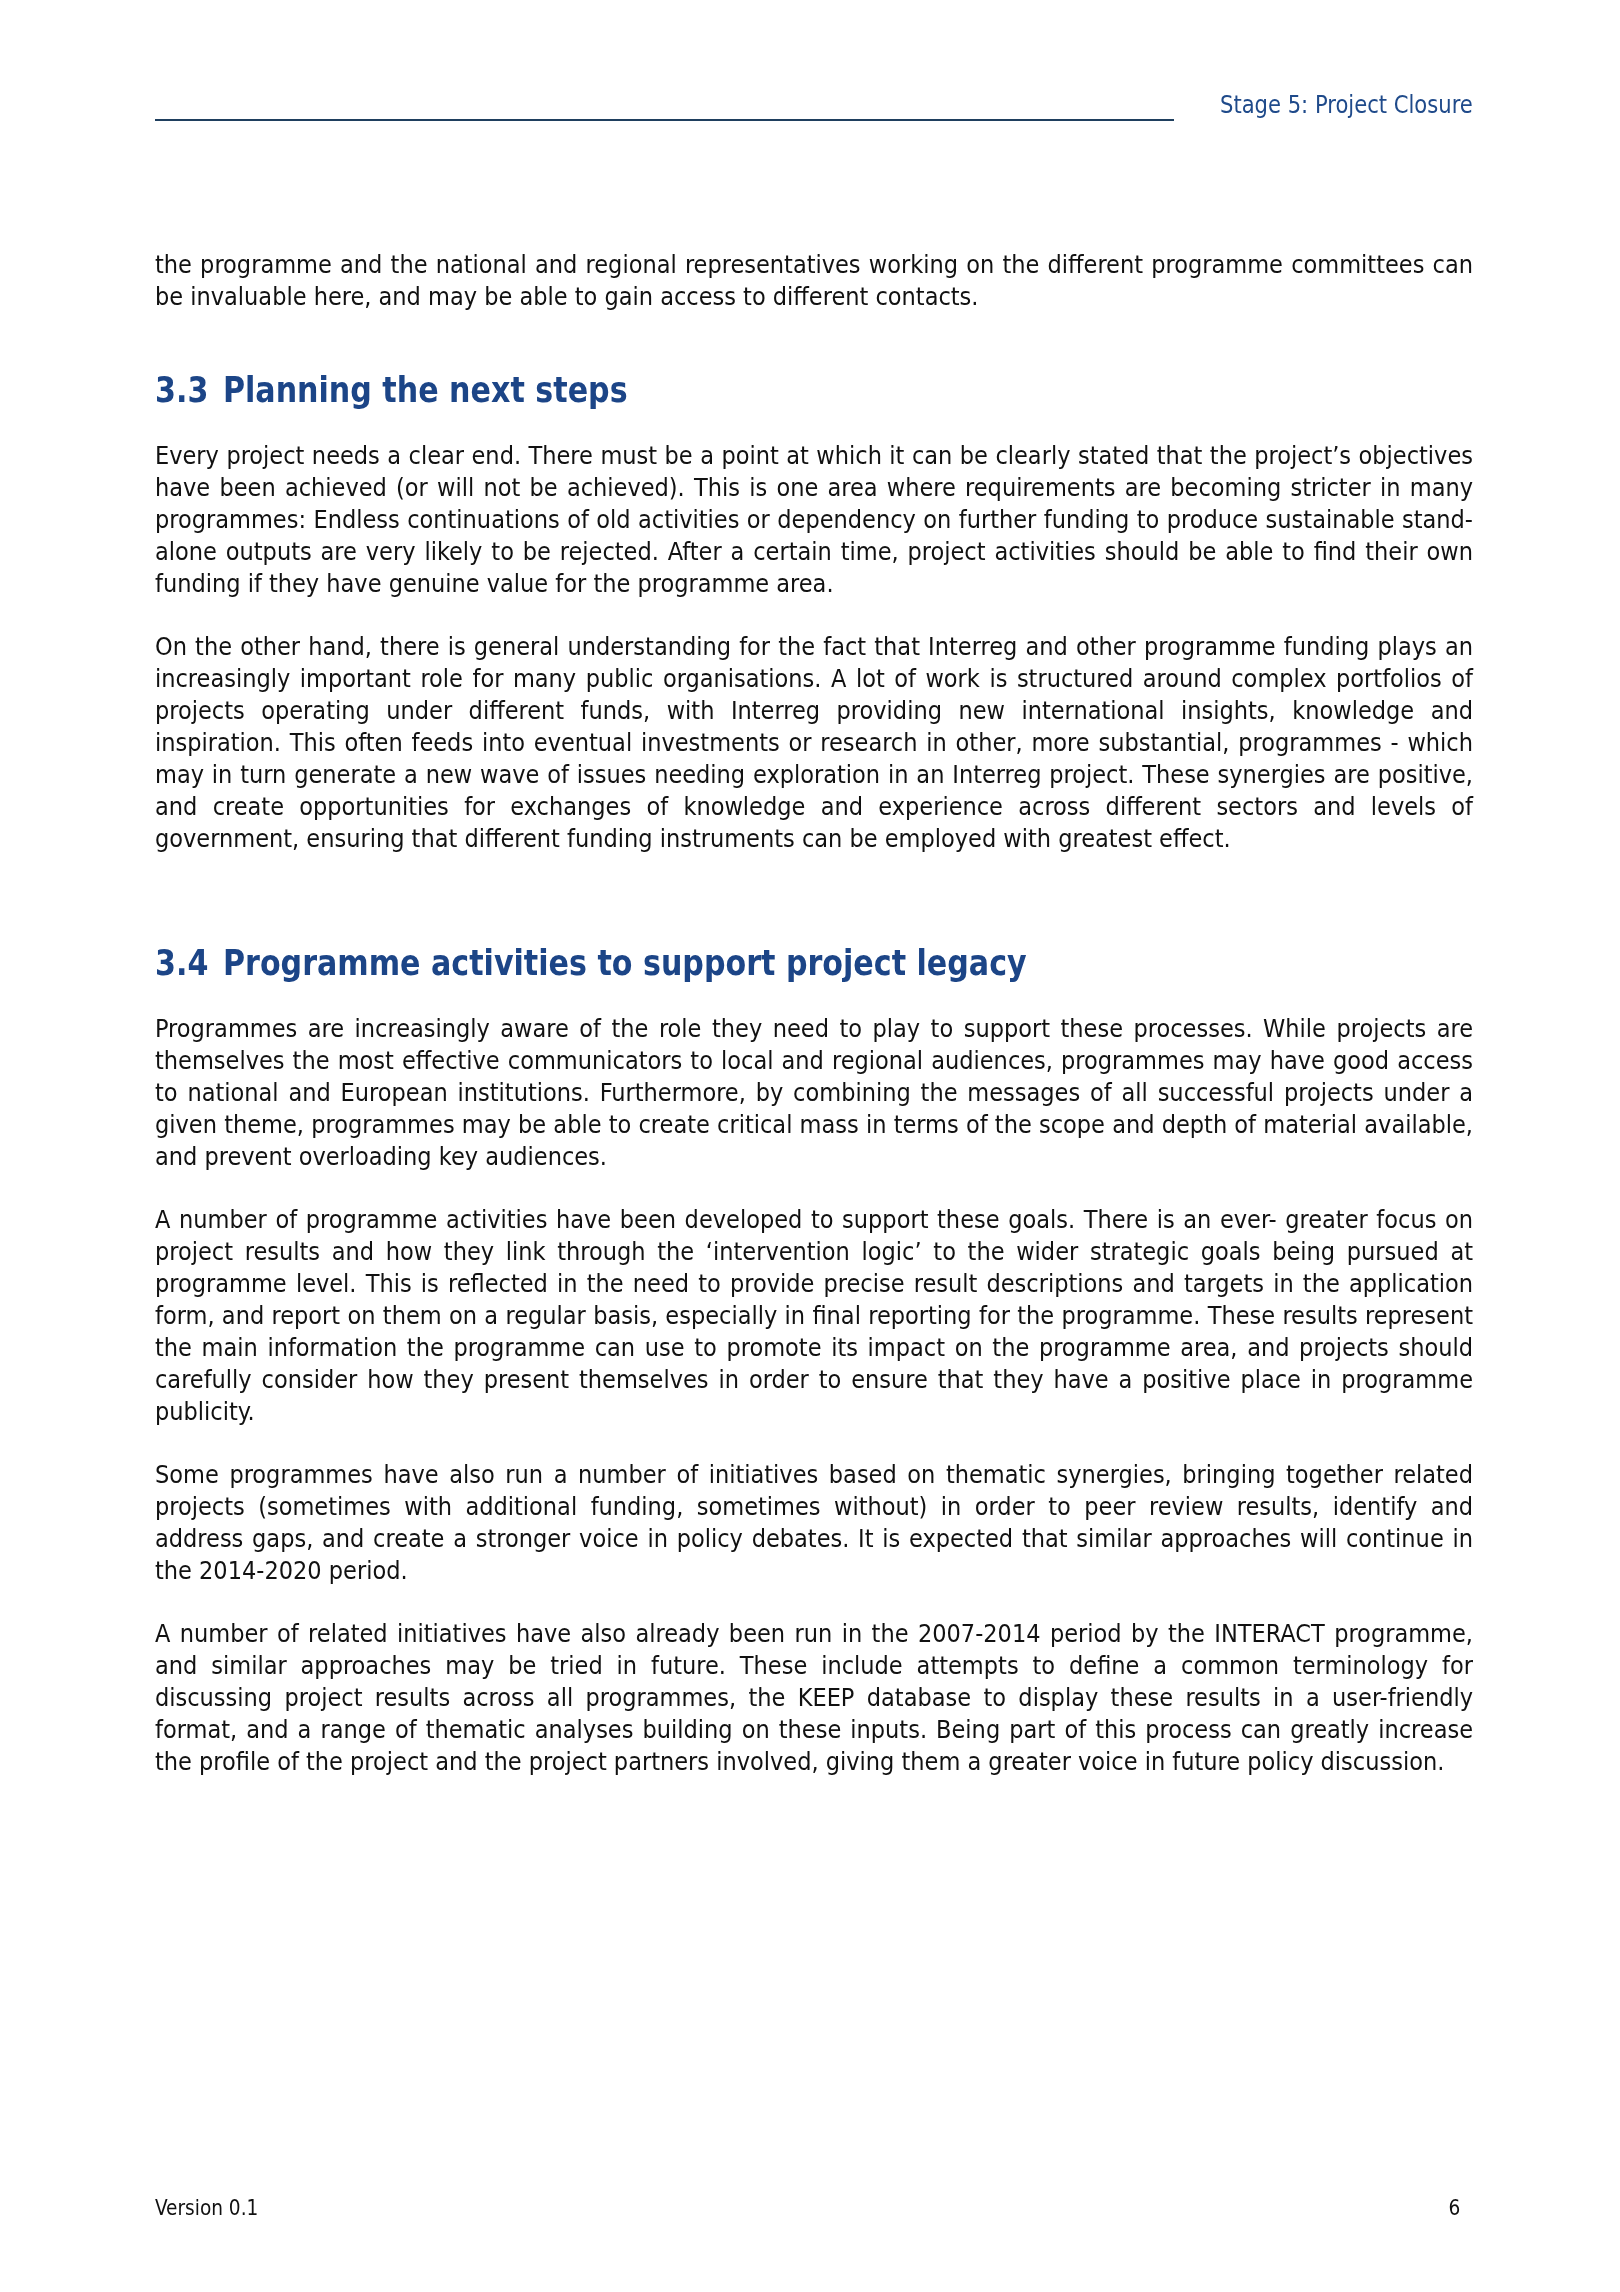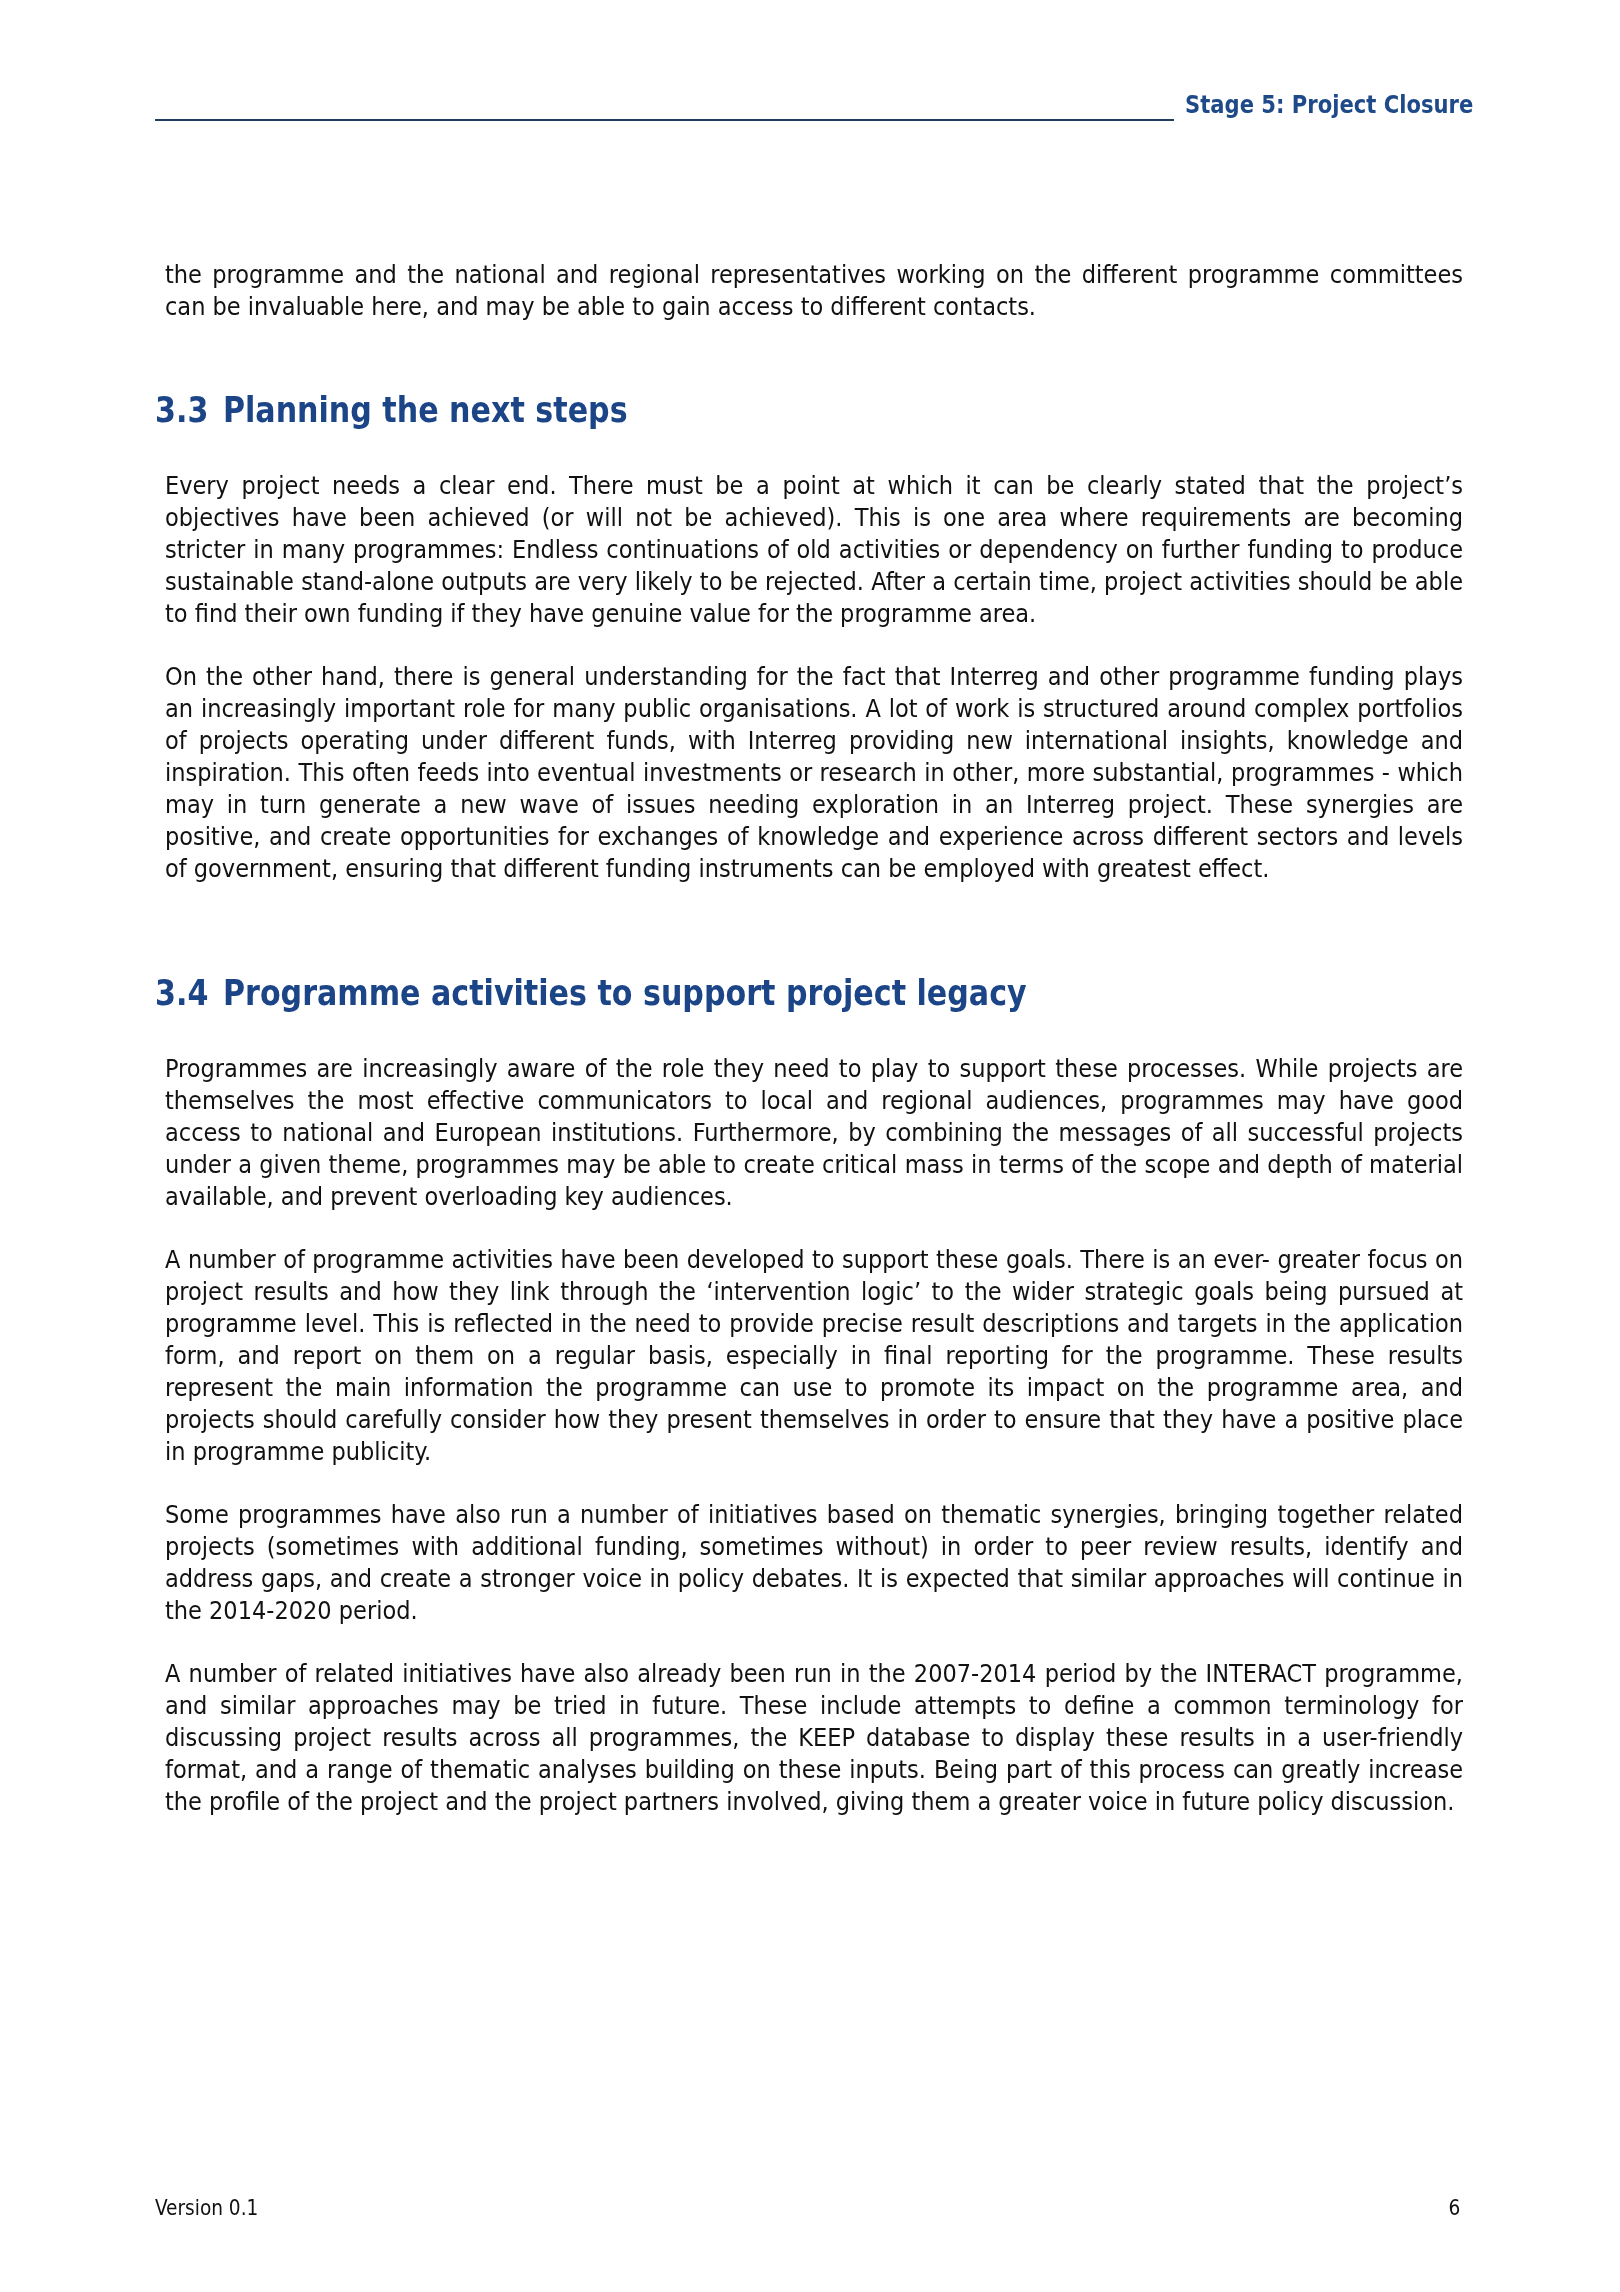--- a/index.html
+++ b/index.html
@@ -14,21 +14,20 @@
       overflow: hidden;
       font-family: "DejaVu Sans Condensed", "DejaVu Sans", sans-serif;
       color: #111111;
     }
     .header {
       position: absolute;
       left: 155px;
       top: 88px;
       width: 1318px;
       height: 33px;
-      font-weight: bold;
     }
     .header-rule {
       position: absolute;
       left: 0;
       bottom: 0;
       width: 1019px;
       height: 2px;
       background: #1f3f5e;
     }
     .header-title {
@@ -43,21 +42,21 @@
       transform-origin: right bottom;
       white-space: nowrap;
     }
     .content {
       position: absolute;
       left: 155px;
       top: 249px;
       width: 1318px;
     }
     p.body {
-      margin: 10px;
+      margin: 0;
       font-size: 25px;
       line-height: 32px;
       text-align: justify;
       transform-origin: left top;
     }
     .sp-after { margin-bottom: 31px !important; }
     h2.section {
       margin: 0;
       color: #1c4587;
       font-size: 36px;

